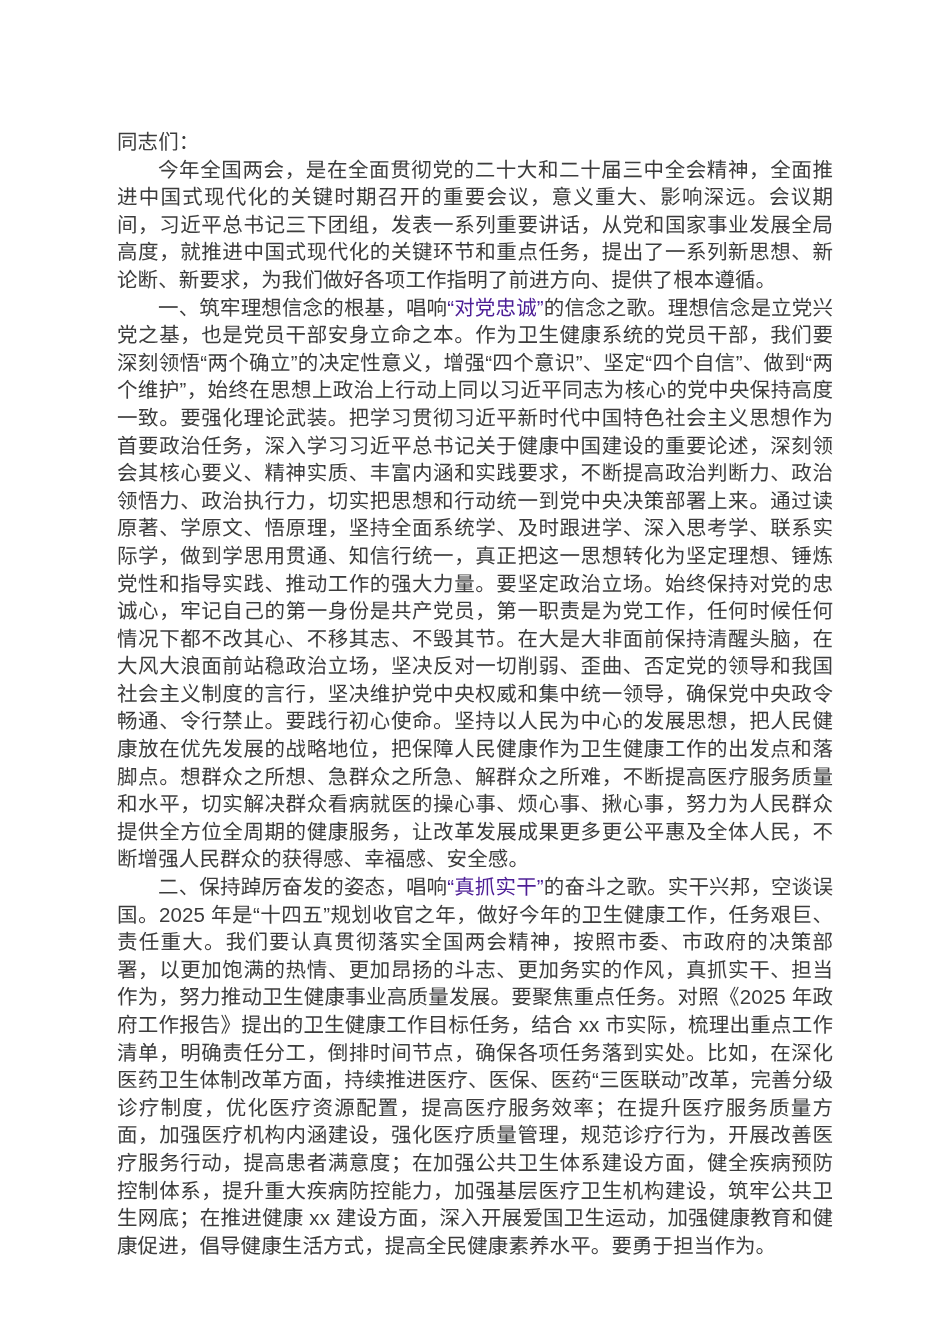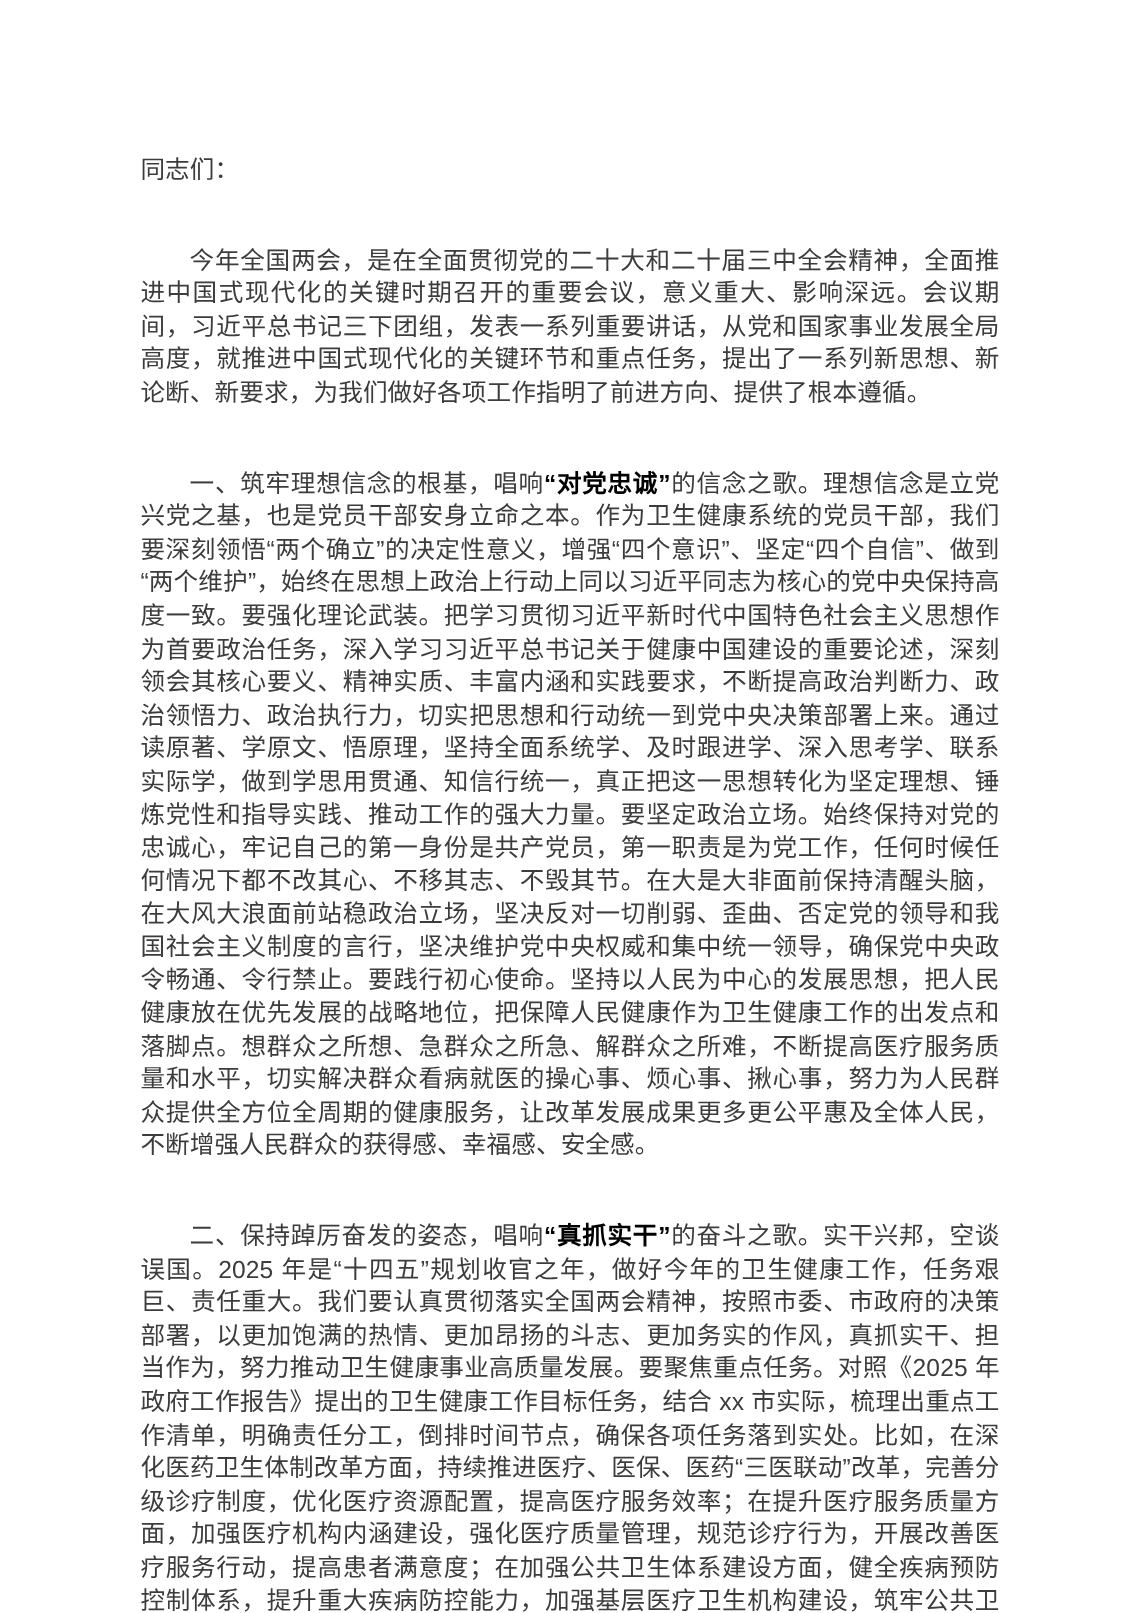--- a/index.html
+++ b/index.html
@@ -31,28 +31,27 @@
     font-size: 20.5px;
     line-height: 27.6px;
     text-align: justify;
     text-justify: inter-character;
     letter-spacing: 0.1px;
     color: #3c3c3c;
     font-weight: 400;
   }
   .para.indent {
     text-indent: 2em;
-    margin-top: 48px;
   }
   .para.flush {
     text-indent: 0;
   }
   b, .bold {
-    font-weight: 700;
-    color: #000000;
+    font-weight: 400;
+    color: #4c1d95;
   }
 </style>
 </head>
 <body>
 
 <div class="page">
   <div class="doc-body">
 
     <p class="para flush">同志们：</p>
 

